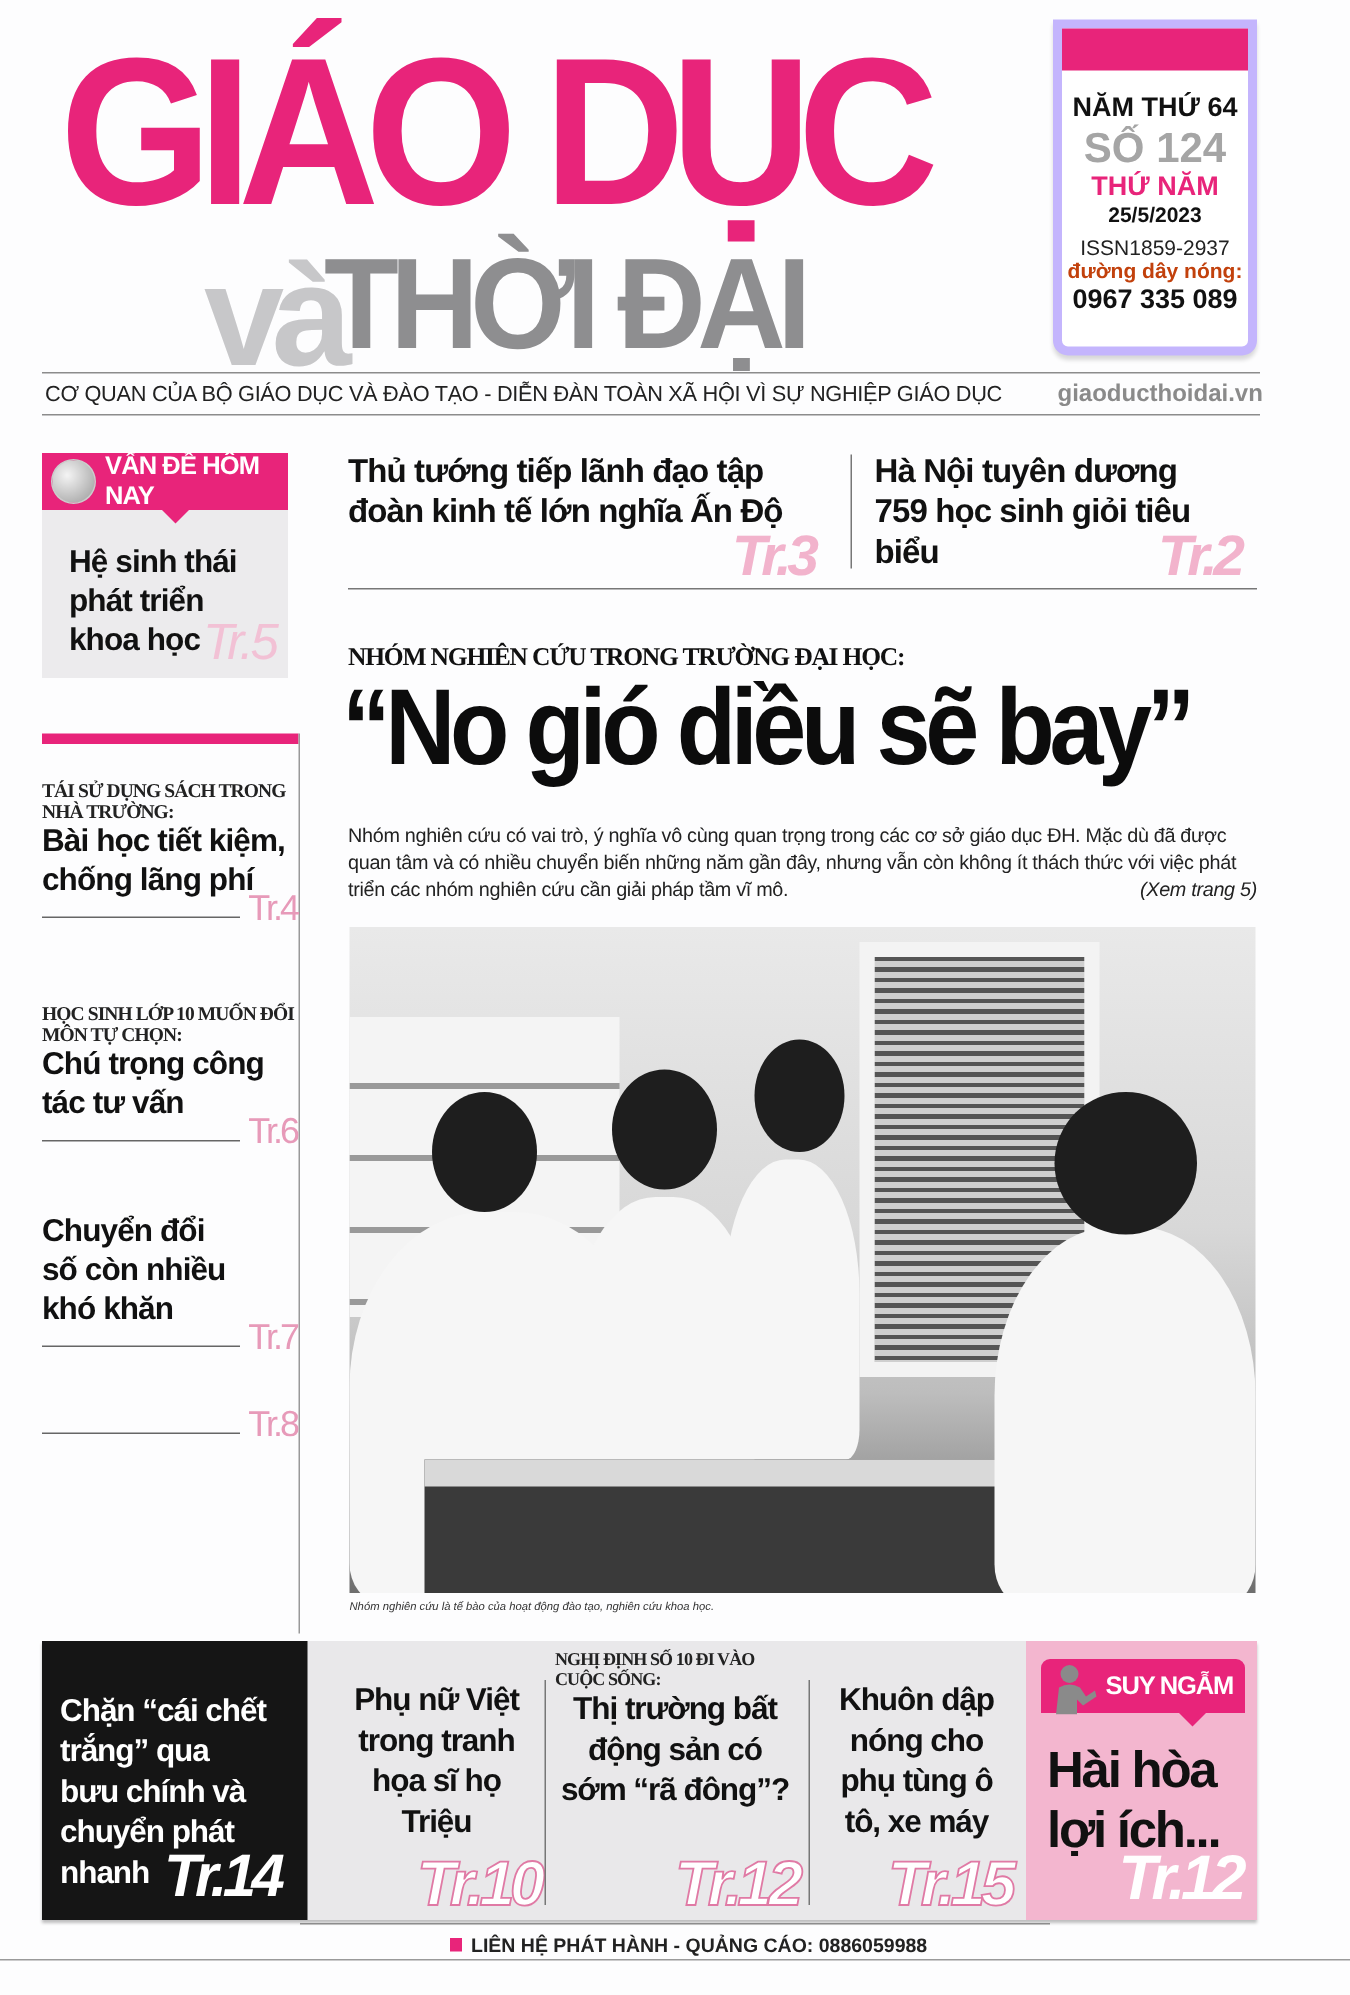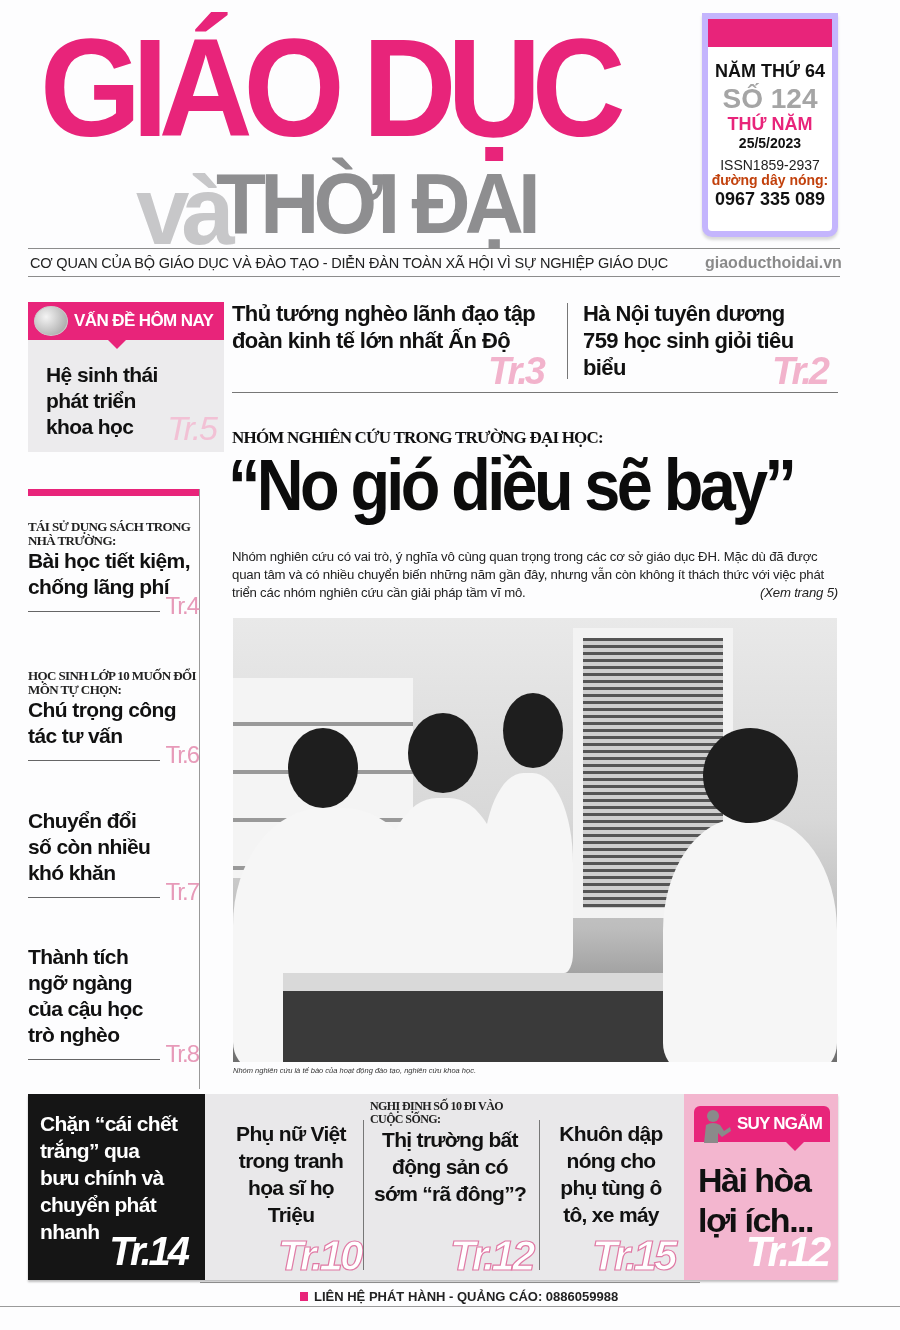--- a/index.html
+++ b/index.html
@@ -23,21 +23,21 @@
   .issue-band { height: 28px; background: #e8247a; }
   .issue-year { margin-top: 14px; font-size: 18px; font-weight: bold; color: #111; }
   .issue-no { margin-top: 2px; font-size: 28px; font-weight: bold; color: #a5a5a5; line-height: 1.05; }
   .issue-day { margin-top: 2px; font-size: 18px; font-weight: bold; color: #e8247a; line-height: 1.1; }
   .issue-date { font-size: 14px; font-weight: bold; color: #111; }
   .issue-issn { margin-top: 6px; font-size: 14px; color: #222; }
   .issue-hot { font-size: 14px; font-weight: bold; color: #c2410c; line-height: 1.1; }
   .issue-phone { font-size: 18px; font-weight: bold; color: #111; }
 
   
-  .vdhn { left: 28px; top: 302px; width: 196px; height: 150px; background: #ecebed; }
+  .vdhn { left: 28px; top: 302px; width: 164px; height: 150px; background: #ecebed; }
   .vdhn-head { height: 38px; background: #e8247a; display: flex; align-items: center; padding-left: 6px; position: relative; }
   .vdhn-head::after { content: ""; position: absolute; left: 80px; bottom: -9px; border-left: 9px solid transparent; border-right: 9px solid transparent; border-top: 9px solid #e8247a; }
   .globe { width: 34px; height: 30px; border-radius: 50%; background: radial-gradient(circle at 35% 35%, #f4f4f4, #9a9a9a); margin-right: 6px; border: 1px solid #ccc; }
   .vdhn-title { color: #fff; font-weight: bold; font-size: 17px; letter-spacing: -0.6px; }
   .vdhn-body { padding: 22px 0 0 18px; font-size: 21px; font-weight: bold; line-height: 26px; letter-spacing: -0.6px; width: 130px; }
   .tr-outline-light { color: #f2c1d5; font-style: italic; font-size: 34px; font-weight: normal; letter-spacing: -2px; }
 
   .left-pink-rule { left: 28px; top: 489px; width: 171px; height: 7px; background: #e8247a; }
   .left-vrule { left: 199px; top: 489px; width: 1px; height: 600px; background: #999; }
 
@@ -64,21 +64,21 @@
   .photo { left: 233px; top: 618px; width: 604px; height: 444px; background: linear-gradient(180deg, #e9e9e9 0%, #d8d8d8 45%, #bdbdbd 70%, #6e6e6e 100%); overflow: hidden; }
   .photo .win { position: absolute; left: 340px; top: 10px; width: 160px; height: 290px; background: repeating-linear-gradient(180deg, #555 0 3px, #cfcfcf 3px 7px); border: 10px solid #f3f3f3; }
   .photo .shelf { position: absolute; left: 0; top: 60px; width: 180px; height: 200px; background: repeating-linear-gradient(180deg, #f4f4f4 0 44px, #999 44px 48px); }
   .photo .table { position: absolute; left: 50px; top: 355px; width: 420px; height: 89px; background: #3a3a3a; border-top: 18px solid #d9d9d9; }
   .photo .person { position: absolute; border-radius: 45% 45% 10% 10%; background: #f6f6f6; }
   .photo .head { position: absolute; border-radius: 50%; background: #1e1e1e; }
   .caption { left: 233px; top: 1066px; font-size: 7.5px; font-style: italic; color: #333; }
 
   
   .strip { left: 28px; top: 1094px; width: 810px; height: 186px; background: #e9e8ea; box-shadow: 0 2px 2px rgba(0,0,0,0.25); }
-  .strip-black { left: 28px; top: 1094px; width: 177px; height: 186px; background: #151515; color: #fff; padding: 16px 0 0 12px; }
+  .strip-black { left: 28px; top: 1094px; width: 177px; height: 186px; background: #151515; color: #fff; padding: 33px 0 0 12px; }
   .strip-black .t { font-size: 21px; font-weight: bold; line-height: 27px; letter-spacing: -0.7px; }
   .strip-black .tr { position: absolute; right: 18px; bottom: 6px; font-size: 40px; font-style: italic; font-weight: 900; letter-spacing: -3px; color: #fff; }
   .strip-col { top: 1094px; height: 186px; padding-top: 26px; }
   .strip-col .t { font-size: 21px; font-weight: bold; line-height: 27px; letter-spacing: -0.7px; color: #111; text-align: center; }
   .strip-col .k { font-family: "Liberation Serif", serif; font-size: 12px; font-weight: bold; line-height: 13px; letter-spacing: -0.6px; color: #222; }
   .tr-outline { position: absolute; font-size: 42px; font-style: italic; font-weight: 900; letter-spacing: -3px; color: #fff; -webkit-text-stroke: 1.2px #e07aa5; }
   .strip-div { top: 1120px; width: 1px; height: 150px; background: #777; }
 
   .sn { left: 684px; top: 1094px; width: 154px; height: 186px; background: #f3b6cf; }
   .sn-head { position: absolute; left: 10px; top: 12px; width: 136px; height: 36px; background: #e8247a; border-radius: 6px 6px 0 0; }
@@ -149,29 +149,28 @@
 
 <div class="abs side-item" style="top:808px;">
   <div class="side-title cond" style="width:130px;">Chuyển đổi số còn nhiều khó khăn</div>
   <div class="side-foot">
       <div class="rule"></div>
       <span class="tr-pink cond">Tr.7</span>
     </div>
 </div>
 
 <div class="abs side-item" style="top:944px;">
-  <div class="side-title cond" style="width:130px;">Thành tích ngỡ ngàng của cậu học trò nghèo</div>
   <div class="side-foot">
       <div class="rule"></div>
       <span class="tr-pink cond">Tr.8</span>
     </div>
 </div>
 
 <div class="abs teaser cond" style="left:232px; width:320px;">
-  <div>Thủ tướng nghèo lãnh đạo tập đoàn kinh tế lớn nhất Ấn Độ</div>
+  <div>Thủ tướng tiếp lãnh đạo tập đoàn kinh tế lớn nghĩa Ấn Độ</div>
 </div>
 <div class="abs teaser-tr cond" style="left:488px; top:350px;">Tr.3</div>
 <div class="abs teaser-divider"></div>
 <div class="abs teaser cond" style="left:583px; width:240px;">
   <div>Hà Nội tuyên dương 759 học sinh giỏi tiêu biểu</div>
 </div>
 <div class="abs teaser-tr cond" style="left:772px; top:350px;">Tr.2</div>
 <div class="abs teaser-rule"></div>
 
 <div class="abs lead-kicker">NHÓM NGHIÊN CỨU TRONG TRƯỜNG ĐẠI HỌC:</div>

